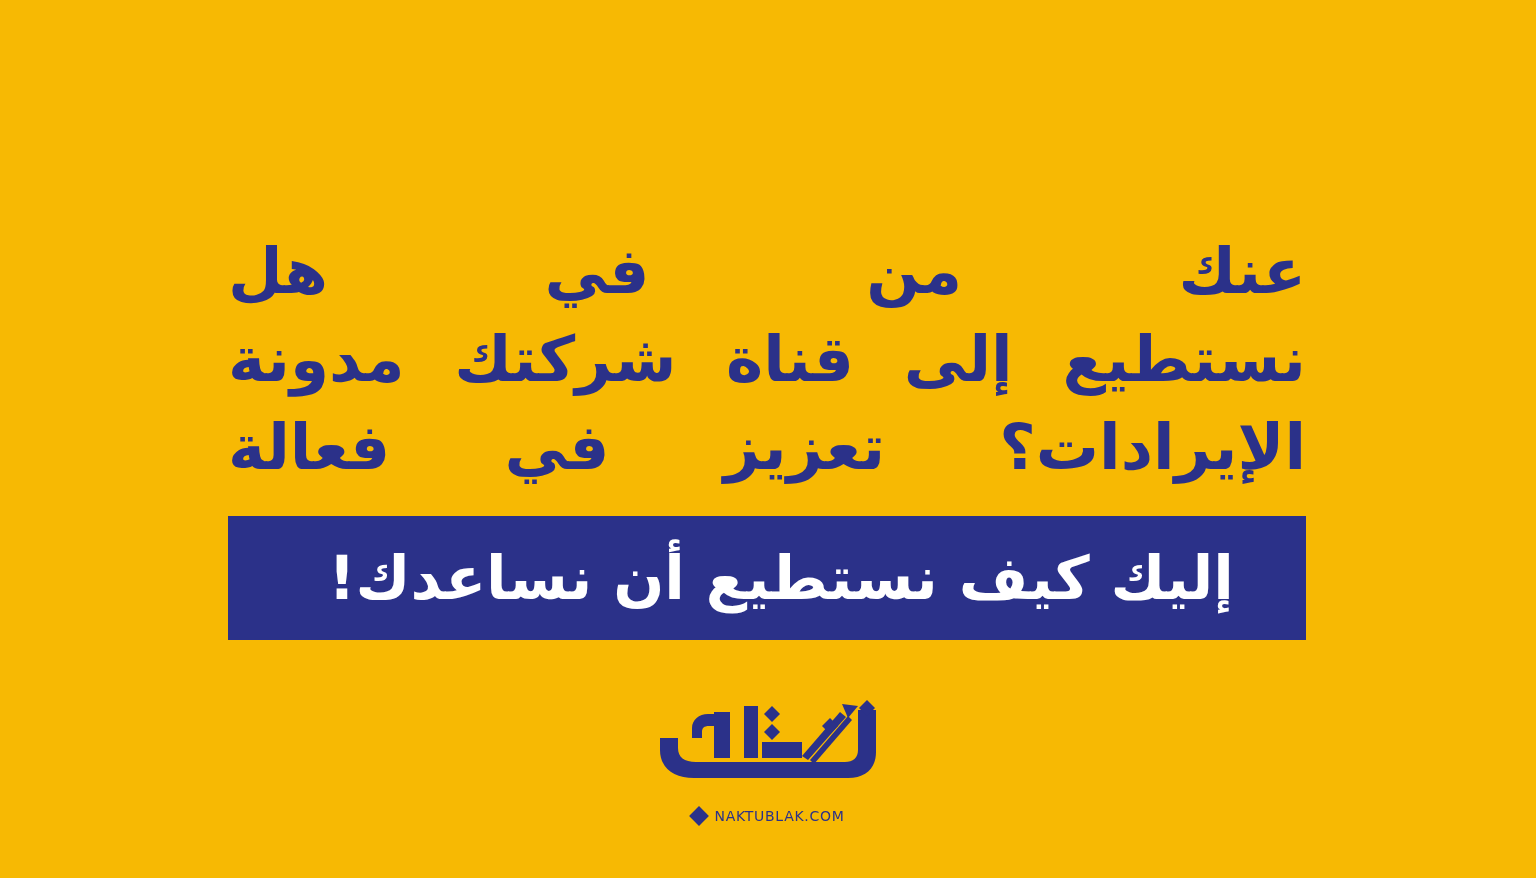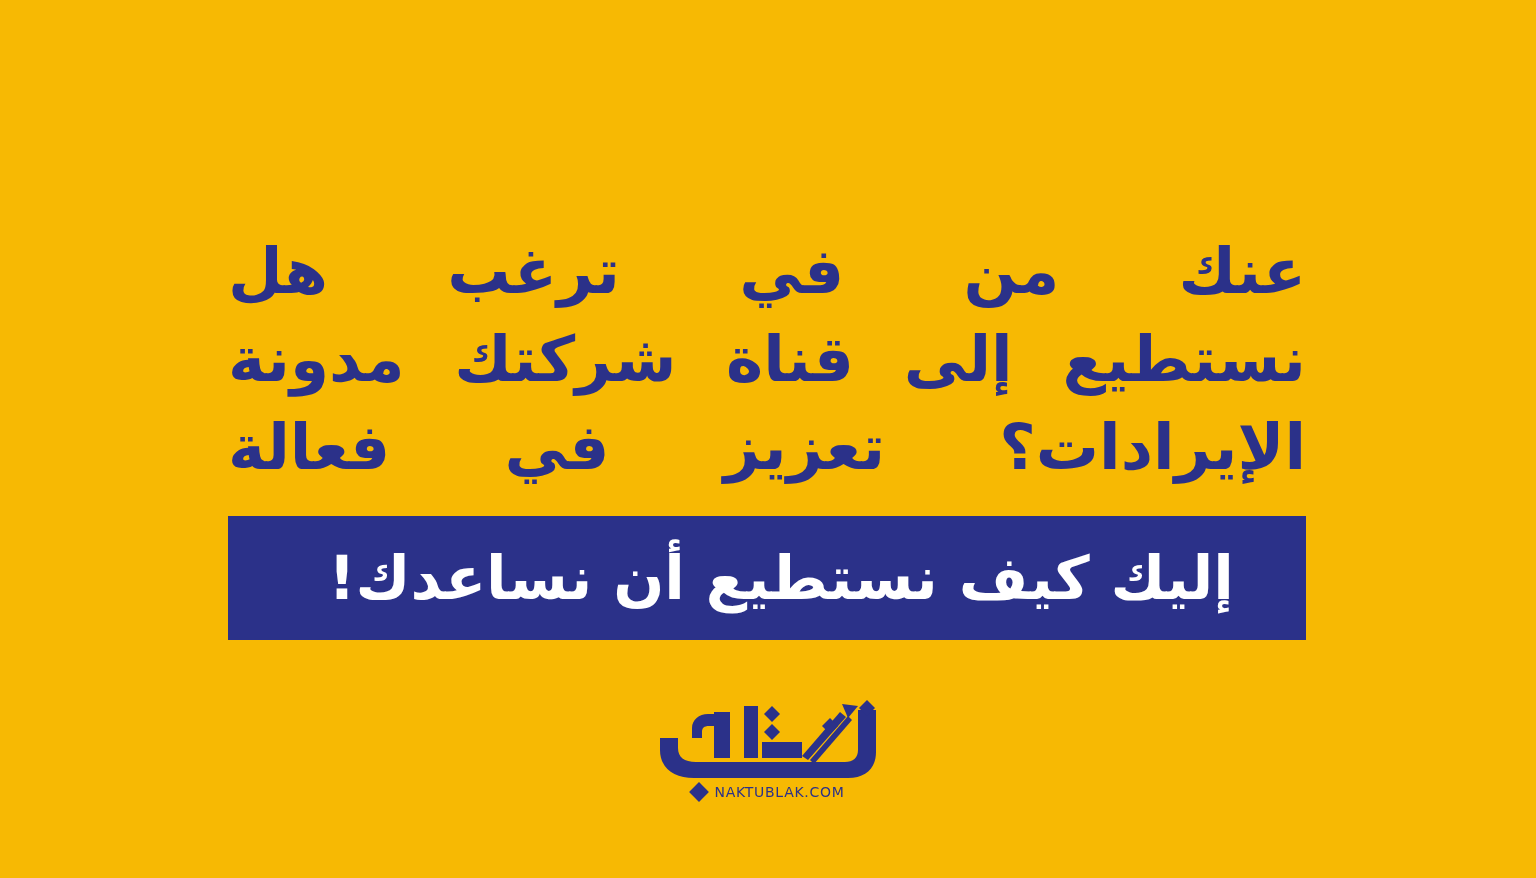--- a/index.html
+++ b/index.html
@@ -90,21 +90,21 @@
     position: relative;
     width: 232px;
     height: 82px;
   }
   .logo-mark svg {
     display: block;
     width: 232px;
     height: 82px;
   }
   .logo-domain {
-    margin-top: 4px;
+    margin-top: 28px;
     display: flex;
     align-items: center;
     gap: 9px;
     direction: ltr;
   }
   .logo-diamond {
     width: 14px;
     height: 14px;
     background: #2B3189;
     transform: rotate(45deg);
@@ -123,21 +123,20 @@
 <body>
 
 <div id="poster">
 
   <div class="headline-block">
 
     <div class="headline-line stretch" style="font-size: 63px;">
       <span>عنك</span>
       <span>من</span>
       <span>في</span>
-      <span>ترغب</span>
       <span>هل</span>
     </div>
 
     <div class="headline-line stretch" style="font-size: 63px;">
       <span>نستطيع</span>
       <span>إلى</span>
       <span>قناة</span>
       <span>شركتك</span>
       <span>مدونة</span>
     </div>

